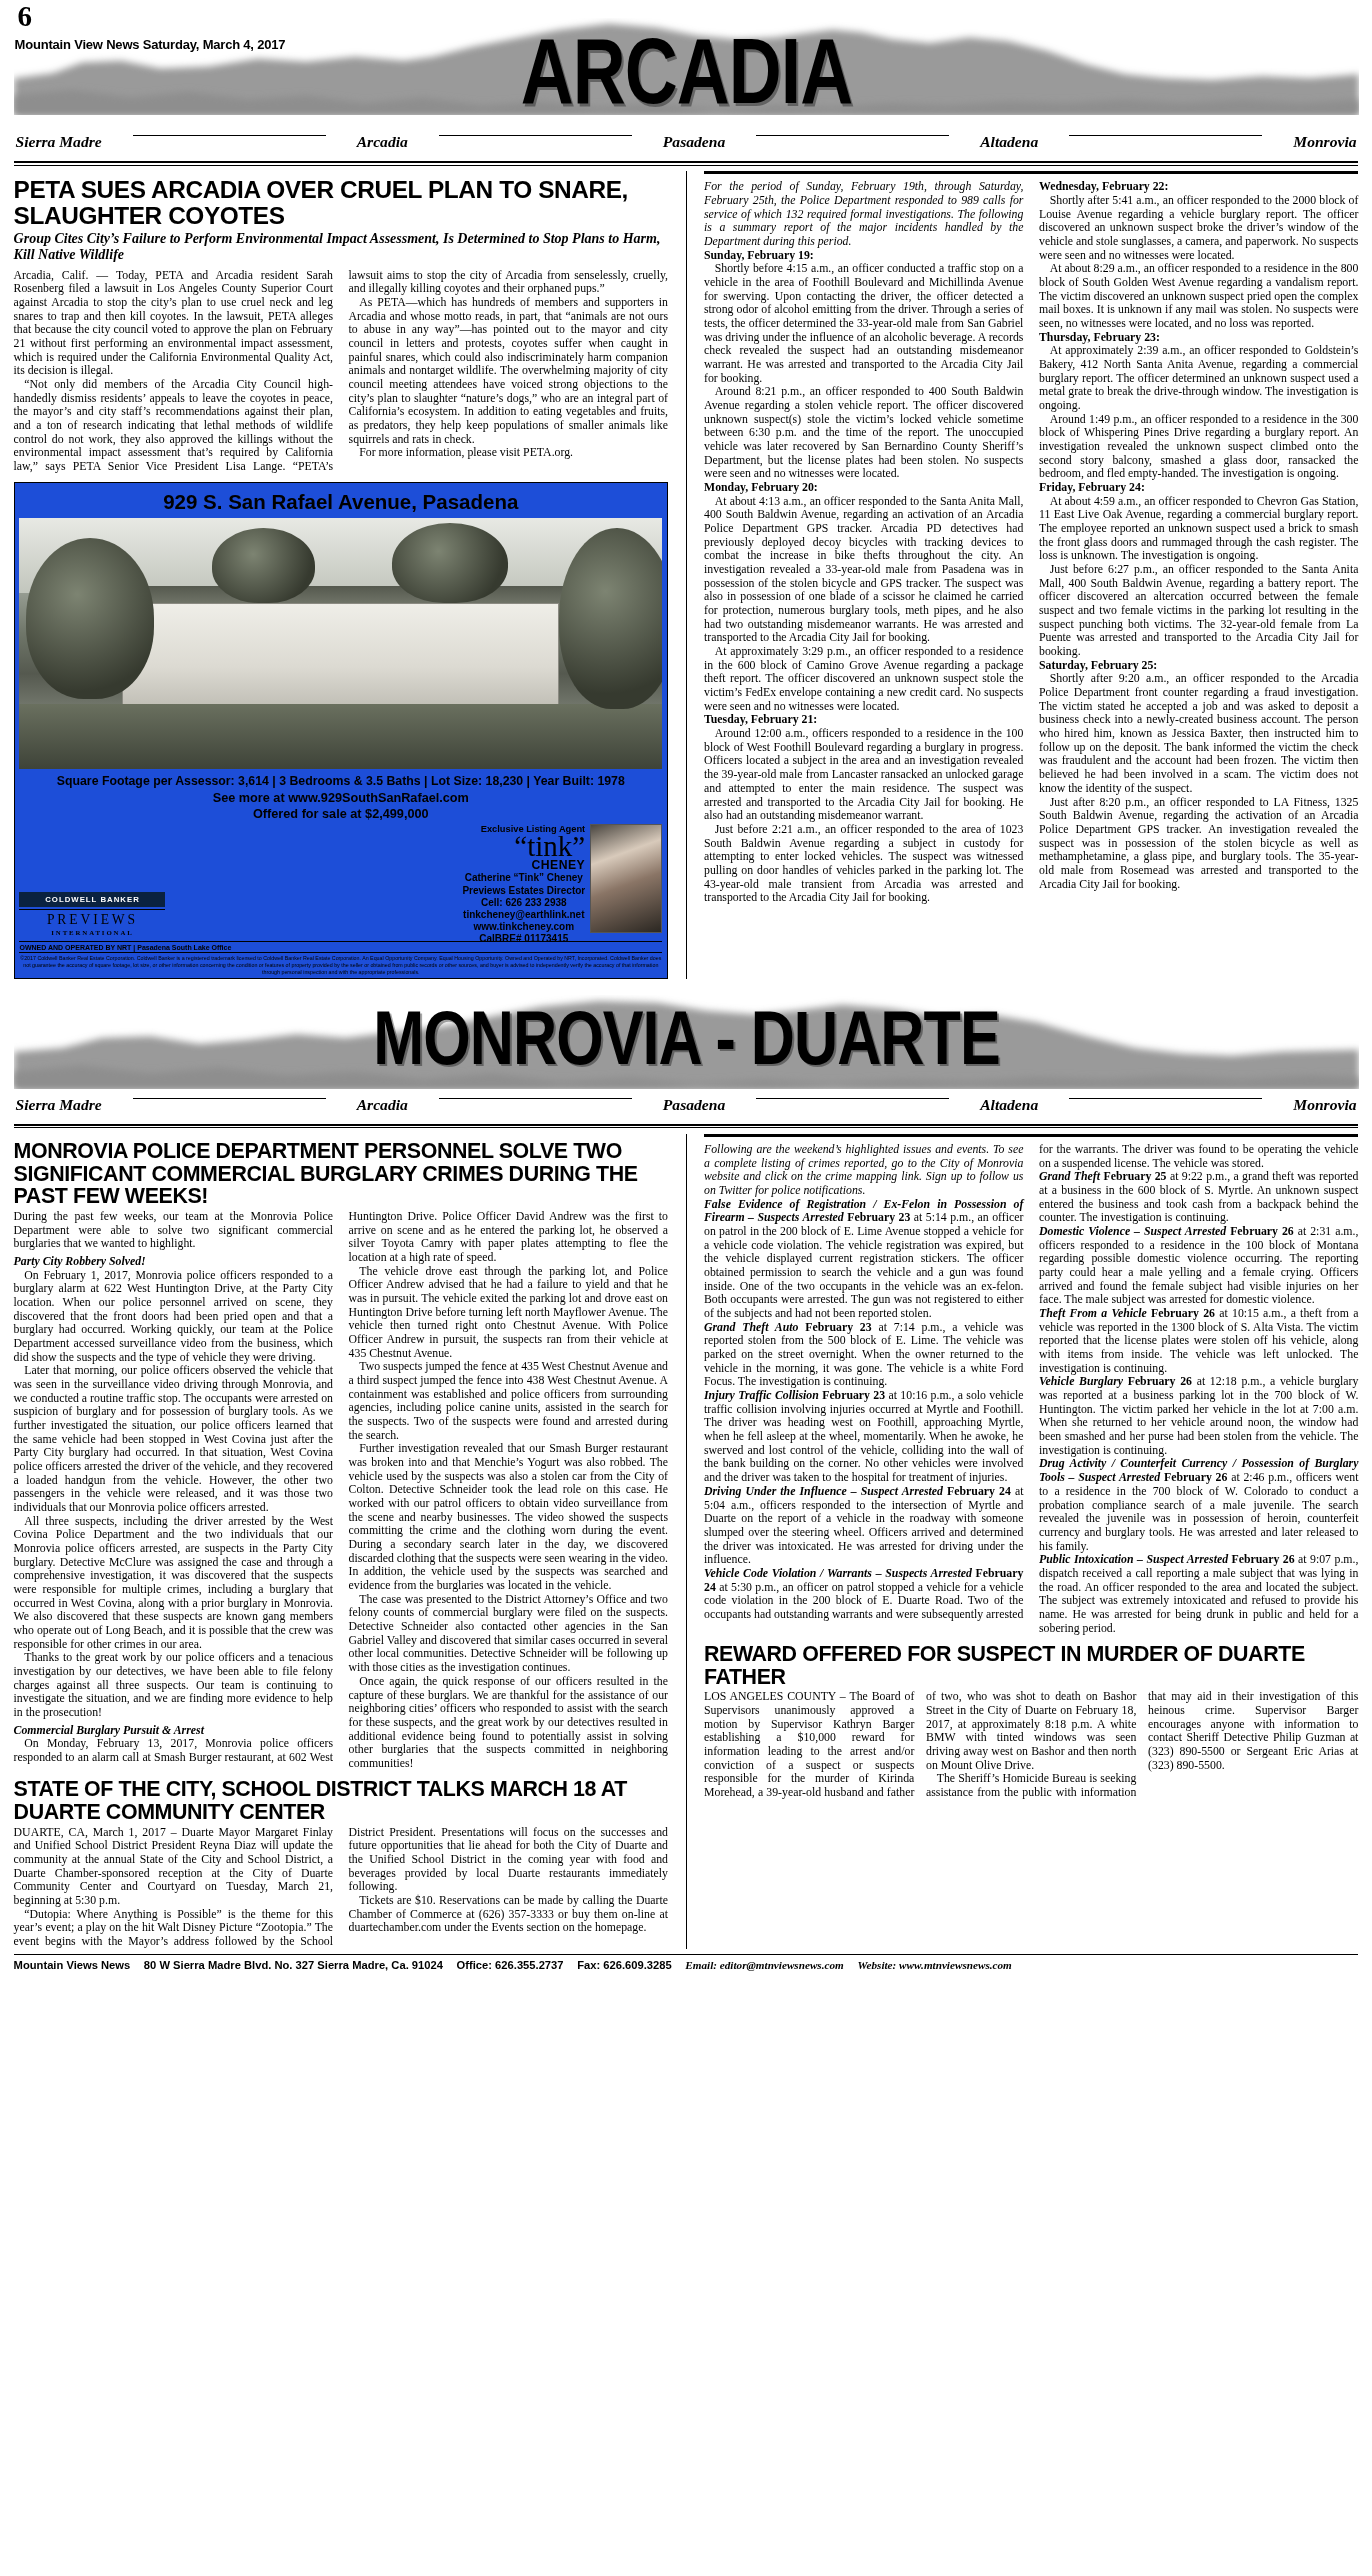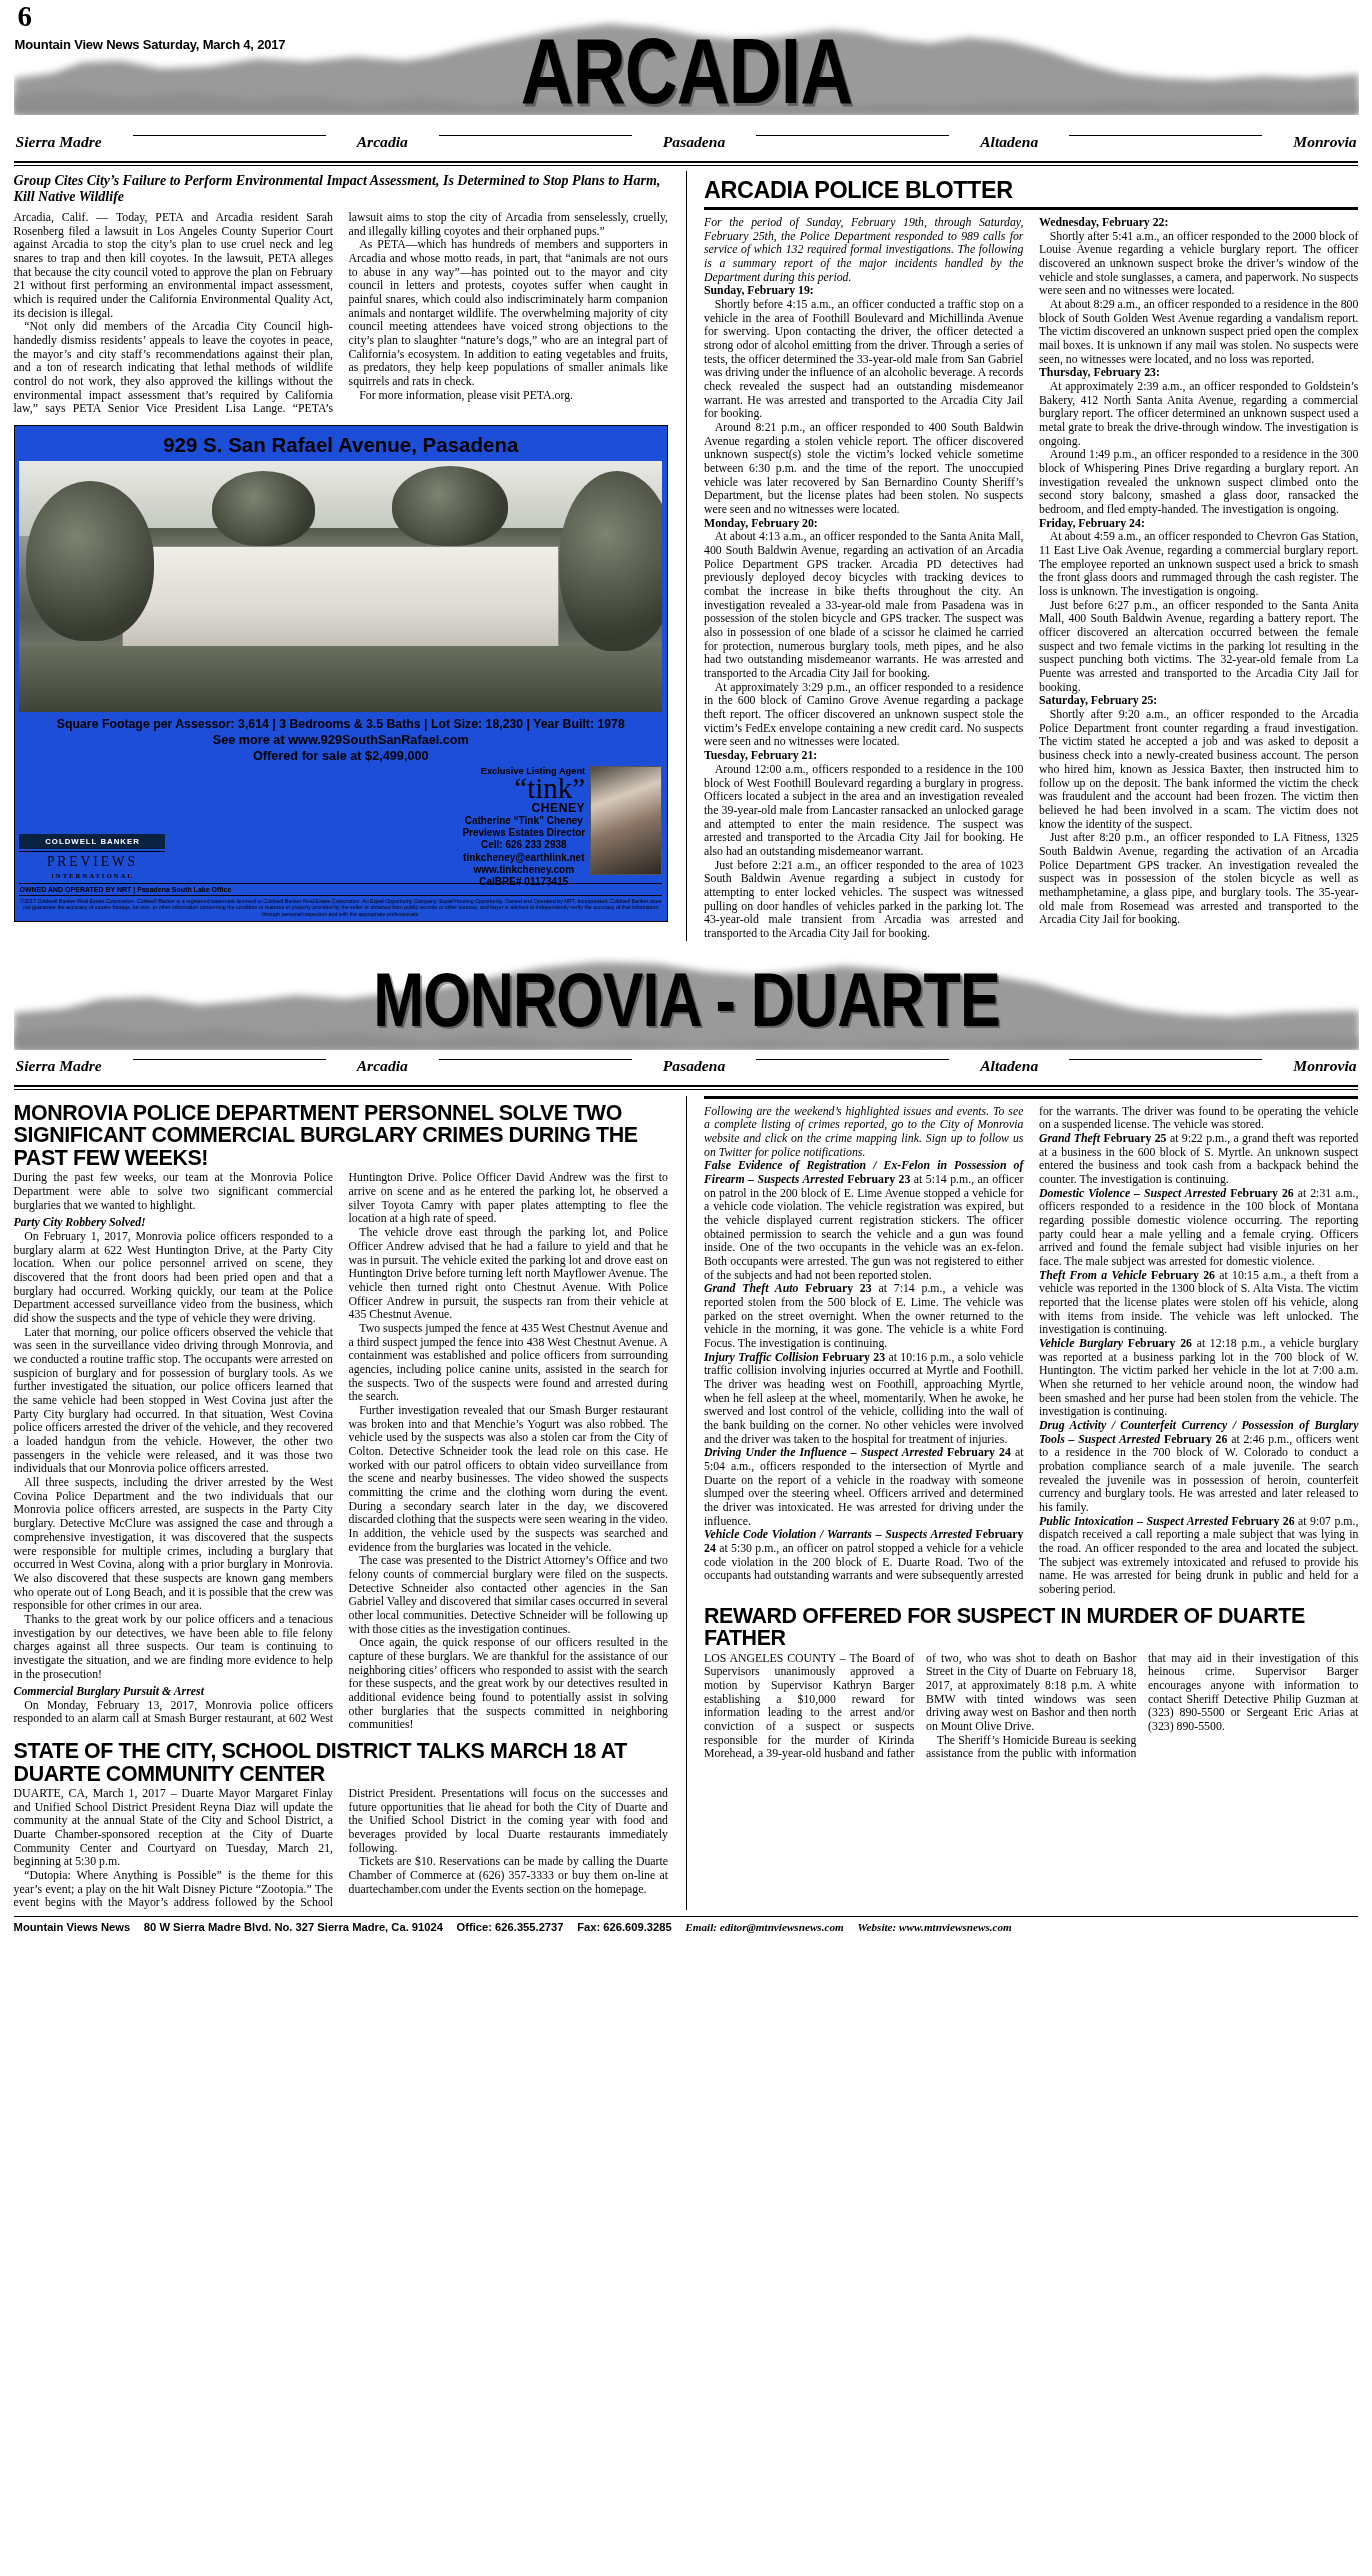--- a/index.html
+++ b/index.html
@@ -249,20 +249,21 @@
     <span class="rule"></span>
     <span class="city">Monrovia</span>
   </div>
 
   <div class="thickrule"></div>
   <div class="thinrule"></div>
 
   <div class="cols">
 
     <div class="colL">
+      <h1 class="hl">PETA SUES ARCADIA OVER CRUEL PLAN TO SNARE, SLAUGHTER COYOTES</h1>
       <div class="subhl">Group Cites City’s Failure to Perform Environmental Impact Assessment, Is Determined to Stop Plans to Harm, Kill Native Wildlife</div>
       <div class="body2">
         <p class="noind">Arcadia, Calif. — Today, PETA and Arcadia resident Sarah Rosenberg filed a lawsuit in Los Angeles County Superior Court against Arcadia to stop the city’s plan to use cruel neck and leg snares to trap and then kill coyotes. In the lawsuit, PETA alleges that because the city council voted to approve the plan on February 21 without first performing an environmental impact assessment, which is required under the California Environmental Quality Act, its decision is illegal.</p>
         <p>“Not only did members of the Arcadia City Council high-handedly dismiss residents’ appeals to leave the coyotes in peace, the mayor’s and city staff’s recommendations against their plan, and a ton of research indicating that lethal methods of wildlife control do not work, they also approved the killings without the environmental impact assessment that’s required by California law,” says PETA Senior Vice President Lisa Lange. “PETA’s lawsuit aims to stop the city of Arcadia from senselessly, cruelly, and illegally killing coyotes and their orphaned pups.”</p>
         <p>As PETA—which has hundreds of members and supporters in Arcadia and whose motto reads, in part, that “animals are not ours to abuse in any way”—has pointed out to the mayor and city council in letters and protests, coyotes suffer when caught in painful snares, which could also indiscriminately harm companion animals and nontarget wildlife. The overwhelming majority of city council meeting attendees have voiced strong objections to the city’s plan to slaughter “nature’s dogs,” who are an integral part of California’s ecosystem. In addition to eating vegetables and fruits, as predators, they help keep populations of smaller animals like squirrels and rats in check.</p>
         <p>For more information, please visit PETA.org.</p>
       </div>
 
       <div class="ad">
         <div class="ad-title">929 S. San Rafael Avenue, Pasadena</div>
@@ -303,21 +304,20 @@
         </div>
 
         <div class="ad-owned">OWNED AND OPERATED BY NRT | Pasadena South Lake Office</div>
         <div class="ad-legal">©2017 Coldwell Banker Real Estate Corporation. Coldwell Banker is a registered trademark licensed to Coldwell Banker Real Estate Corporation. An Equal Opportunity Company. Equal Housing Opportunity. Owned and Operated by NRT, Incorporated. Coldwell Banker does not guarantee the accuracy of square footage, lot size, or other information concerning the condition or features of property provided by the seller or obtained from public records or other sources, and buyer is advised to independently verify the accuracy of that information through personal inspection and with the appropriate professionals.</div>
       </div>
     </div>
 
     <div class="vdivide"></div>
 
     <div class="colR">
-      <div class="secthead">ARCADIA POLICE BLOTTER</div>
       <div class="headrule"></div>
       <div class="body2">
         <p class="ital noind">For the period of Sunday, February 19th, through Saturday, February 25th, the Police Department responded to 989 calls for service of which 132 required formal investigations. The following is a summary report of the major incidents handled by the Department during this period.</p>
 
         <p class="dh">Sunday, February 19:</p>
         <p>Shortly before 4:15 a.m., an officer conducted a traffic stop on a vehicle in the area of Foothill Boulevard and Michillinda Avenue for swerving. Upon contacting the driver, the officer detected a strong odor of alcohol emitting from the driver. Through a series of tests, the officer determined the 33-year-old male from San Gabriel was driving under the influence of an alcoholic beverage. A records check revealed the suspect had an outstanding misdemeanor warrant. He was arrested and transported to the Arcadia City Jail for booking.</p>
         <p>Around 8:21 p.m., an officer responded to 400 South Baldwin Avenue regarding a stolen vehicle report. The officer discovered unknown suspect(s) stole the victim’s locked vehicle sometime between 6:30 p.m. and the time of the report. The unoccupied vehicle was later recovered by San Bernardino County Sheriff’s Department, but the license plates had been stolen. No suspects were seen and no witnesses were located.</p>
 
         <p class="dh">Monday, February 20:</p>
         <p>At about 4:13 a.m., an officer responded to the Santa Anita Mall, 400 South Baldwin Avenue, regarding an activation of an Arcadia Police Department GPS tracker. Arcadia PD detectives had previously deployed decoy bicycles with tracking devices to combat the increase in bike thefts throughout the city. An investigation revealed a 33-year-old male from Pasadena was in possession of the stolen bicycle and GPS tracker. The suspect was also in possession of one blade of a scissor he claimed he carried for protection, numerous burglary tools, meth pipes, and he also had two outstanding misdemeanor warrants. He was arrested and transported to the Arcadia City Jail for booking.</p>

